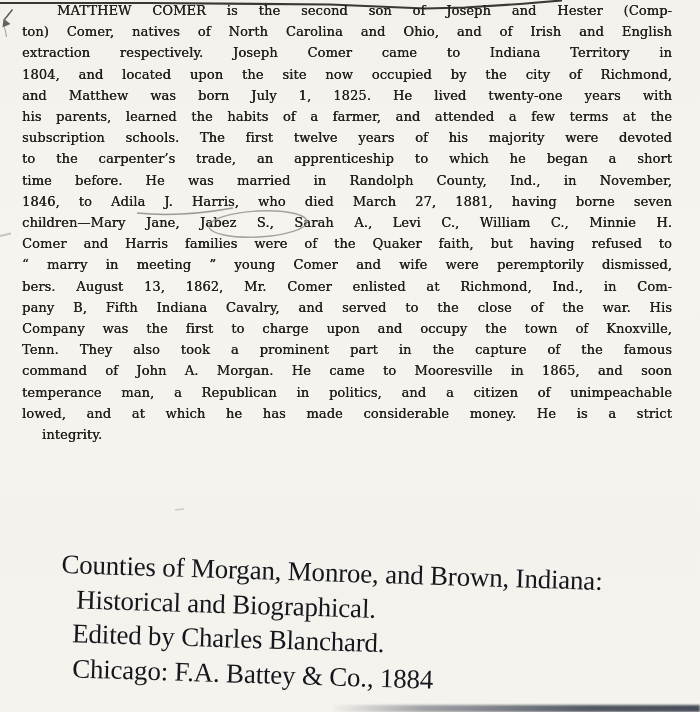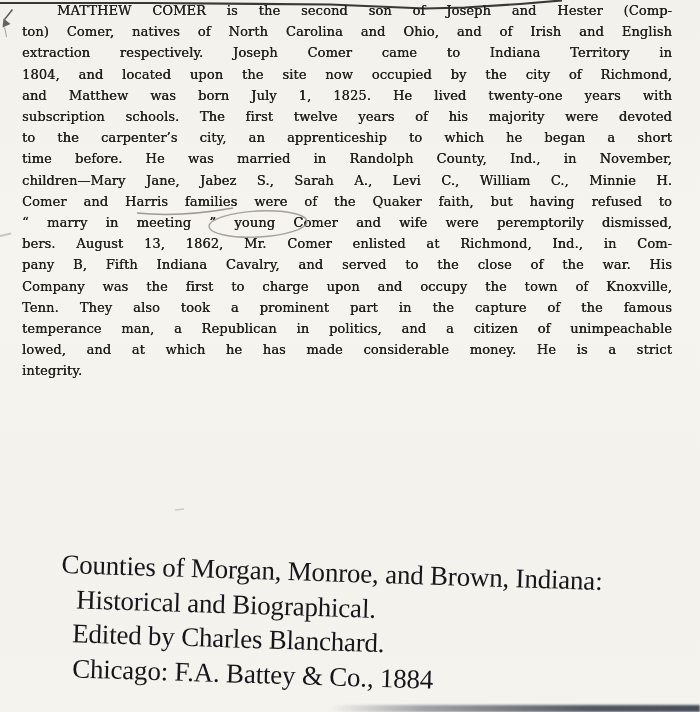--- a/index.html
+++ b/index.html
@@ -16,21 +16,21 @@
   
   .article{
     position:absolute;left:22px;top:0;width:650px;
     font-size:13px;line-height:21.2px;
     color:#201f1c;
     text-shadow:0.3px 0 0 currentColor;
     letter-spacing:0.1px;
   }
   .l{text-align:justify;text-align-last:justify;}
   .l.first{padding-left:35px;}
-  .l.last{text-align-last:left;}
+  .l.last{text-align-last:left;margin-left:20px;}
   
   .citation{
     position:absolute;left:62px;top:547px;width:625px;
     transform:rotate(1.8deg);transform-origin:0 0;
     font-family:"Liberation Serif", serif;
     font-size:27px;line-height:34.6px;
     color:#16161c;letter-spacing:-0.2px;
     white-space:nowrap;
   }
   .c2{margin-left:16px;}
@@ -49,30 +49,33 @@
 <body>
 
 <div class="page">
 
   <div class="article">
     <div class="l first">MATTHEW COMER is the second son of Joseph and Hester (Comp-</div>
     <div class="l">ton) Comer, natives of North Carolina and Ohio, and of Irish and English</div>
     <div class="l">extraction respectively. Joseph Comer came to Indiana Territory in</div>
     <div class="l">1804, and located upon the site now occupied by the city of Richmond,</div>
     <div class="l">and Matthew was born July 1, 1825. He lived twenty-one years with</div>
+    <div class="l">his parents, learned the habits of a farmer, and attended a few terms at the</div>
     <div class="l">subscription schools. The first twelve years of his majority were devoted</div>
-    <div class="l">to the carpenter’s city, an apprenticeship to which he began a short</div>
+    <div class="l">to the carpenter’s trade, an apprenticeship to which he began a short</div>
     <div class="l">time before. He was married in Randolph County, Ind., in November,</div>
+    <div class="l">1846, to Adila J. Harris, who died March 27, 1881, having borne seven</div>
     <div class="l">children—Mary Jane, Jabez S., Sarah A., Levi C., William C., Minnie H.</div>
     <div class="l">Comer and Harris families were of the Quaker faith, but having refused to</div>
     <div class="l">“ marry in meeting ” young Comer and wife were peremptorily dismissed,</div>
     <div class="l">bers. August 13, 1862, Mr. Comer enlisted at Richmond, Ind., in Com-</div>
     <div class="l">pany B, Fifth Indiana Cavalry, and served to the close of the war. His</div>
     <div class="l">Company was the first to charge upon and occupy the town of Knoxville,</div>
     <div class="l">Tenn. They also took a prominent part in the capture of the famous</div>
+    <div class="l">command of John A. Morgan. He came to Mooresville in 1865, and soon</div>
     <div class="l">temperance man, a Republican in politics, and a citizen of unimpeachable</div>
     <div class="l">lowed, and at which he has made considerable money. He is a strict</div>
     <div class="l last">integrity.</div>
   </div>
 
   <svg class="marks" width="700" height="712" viewBox="0 0 700 712">
 
     <polyline points="0,3 150,3 330,4.5 425,8.5 465,7.5 520,4 562,0.5" fill="none" stroke="#242424" stroke-width="2.2" opacity="0.9"></polyline>
 
     <g opacity="0.85">

